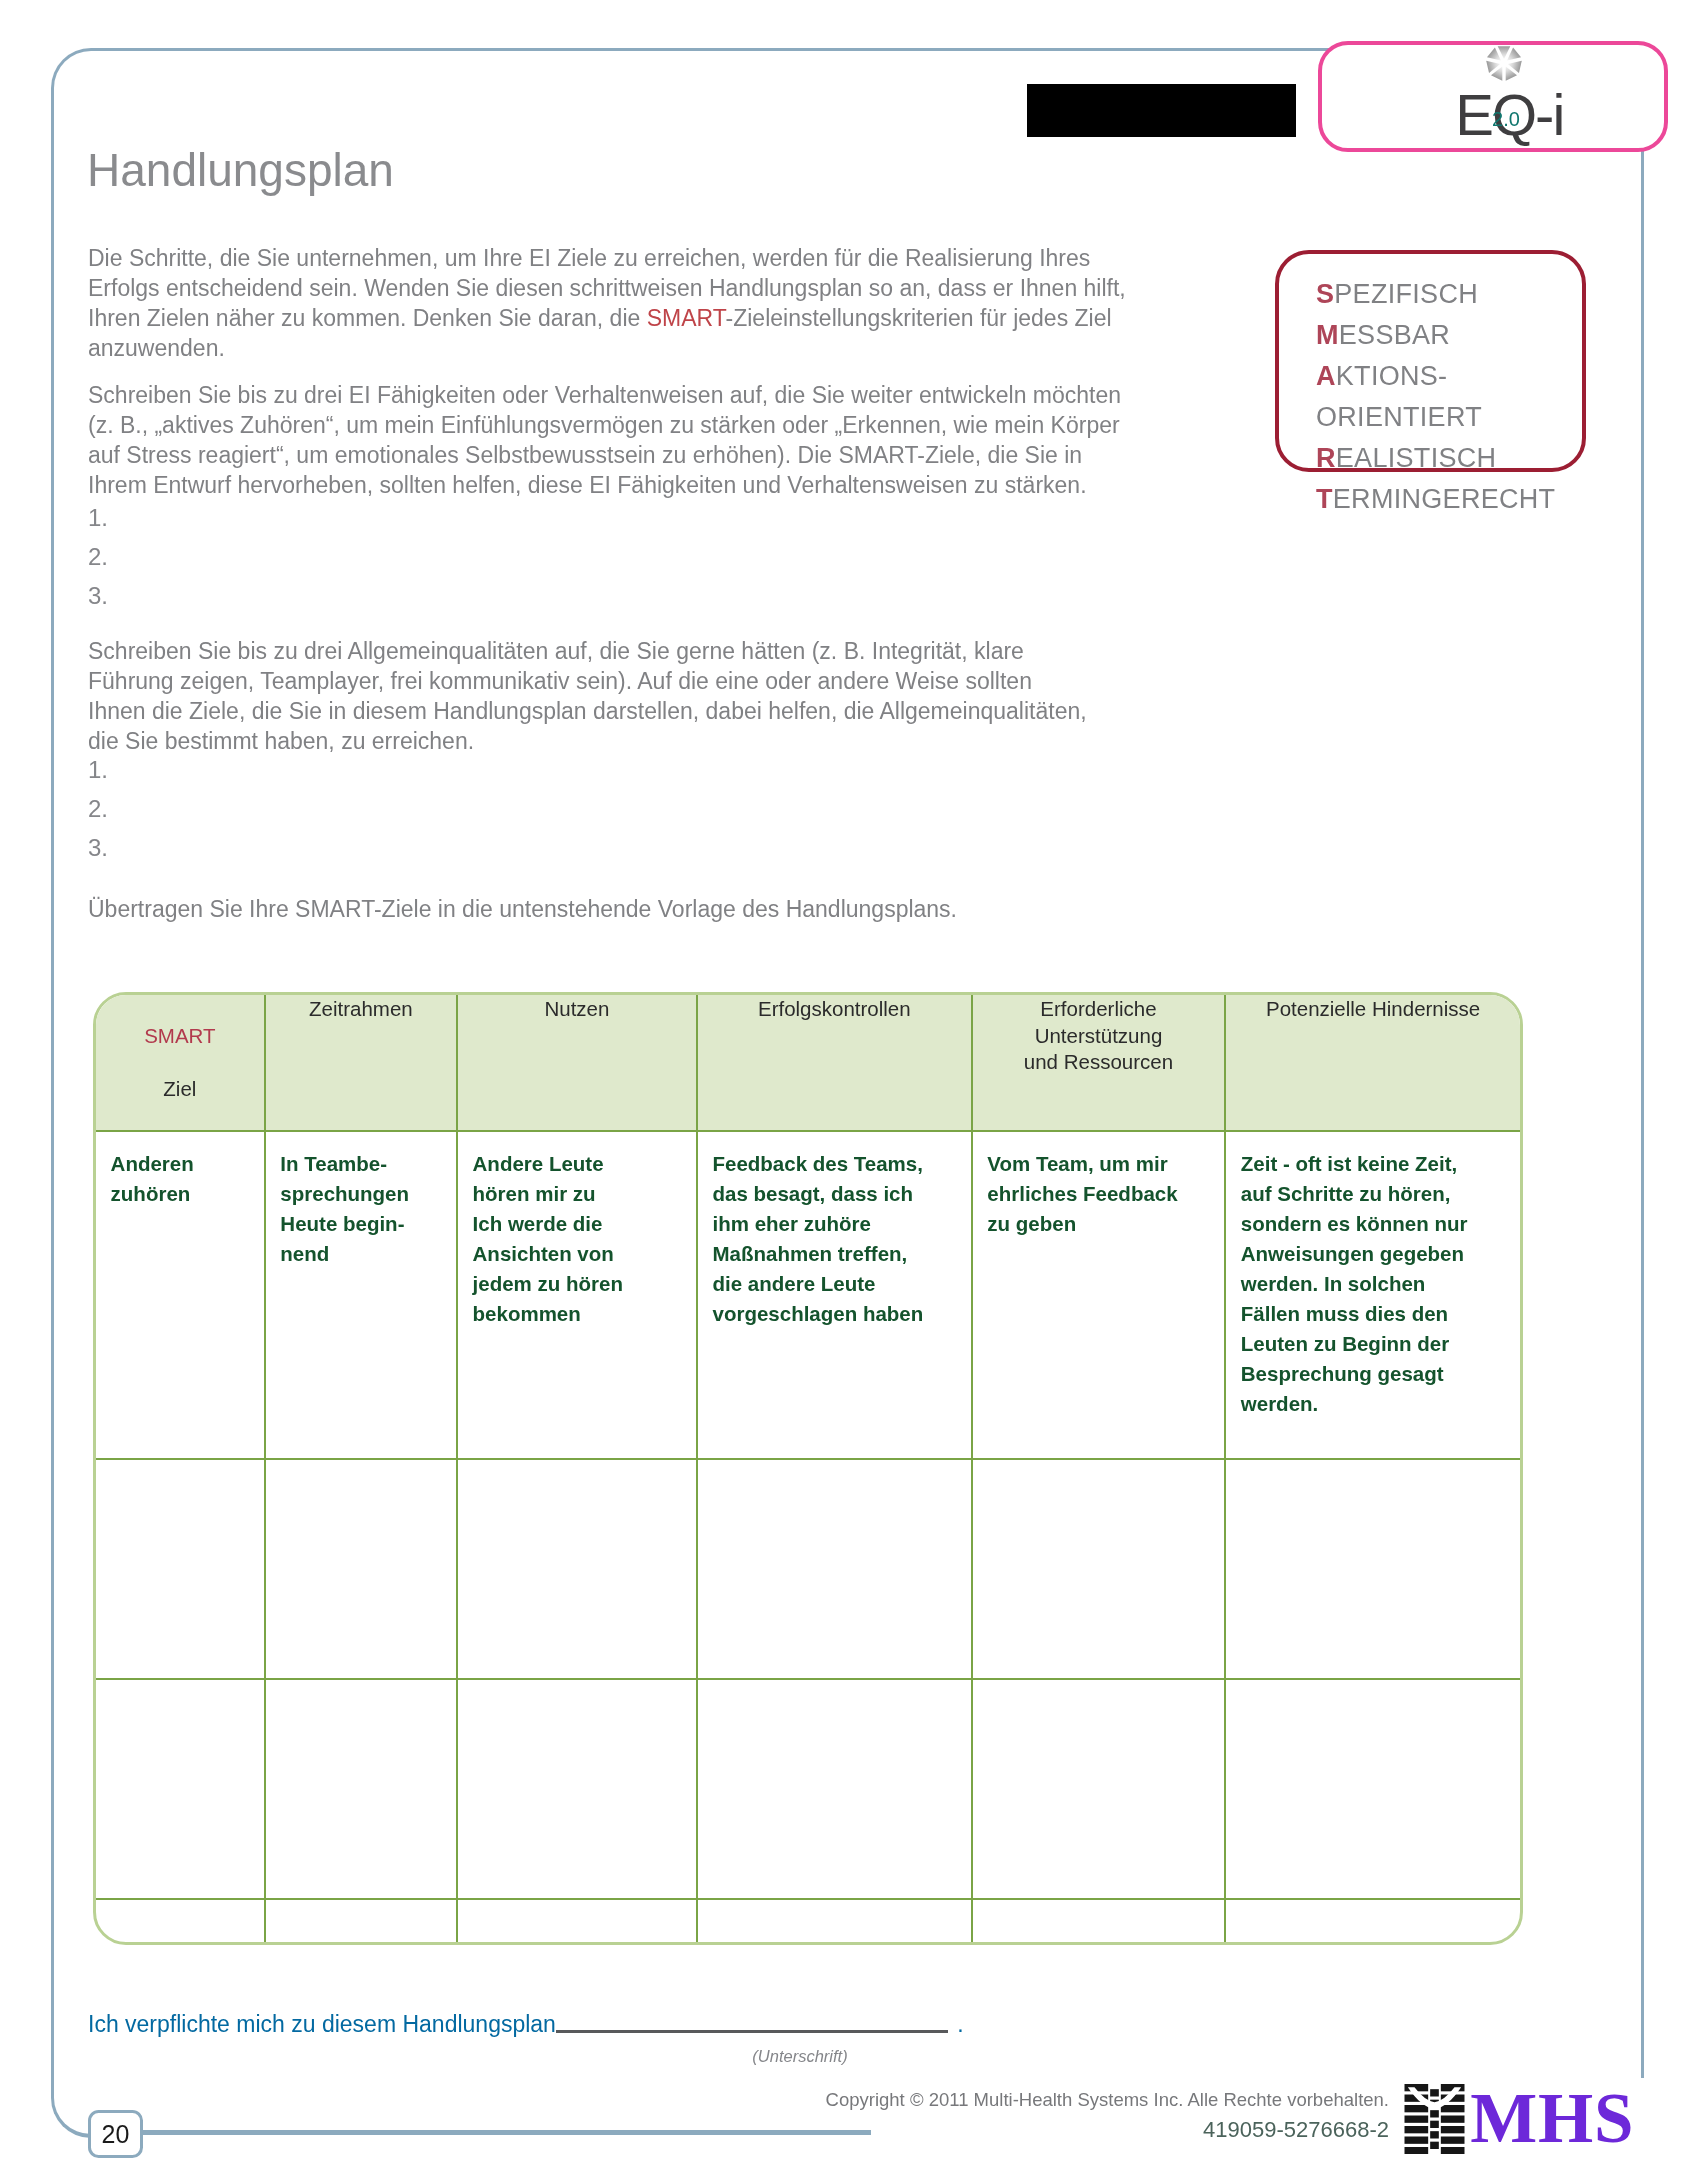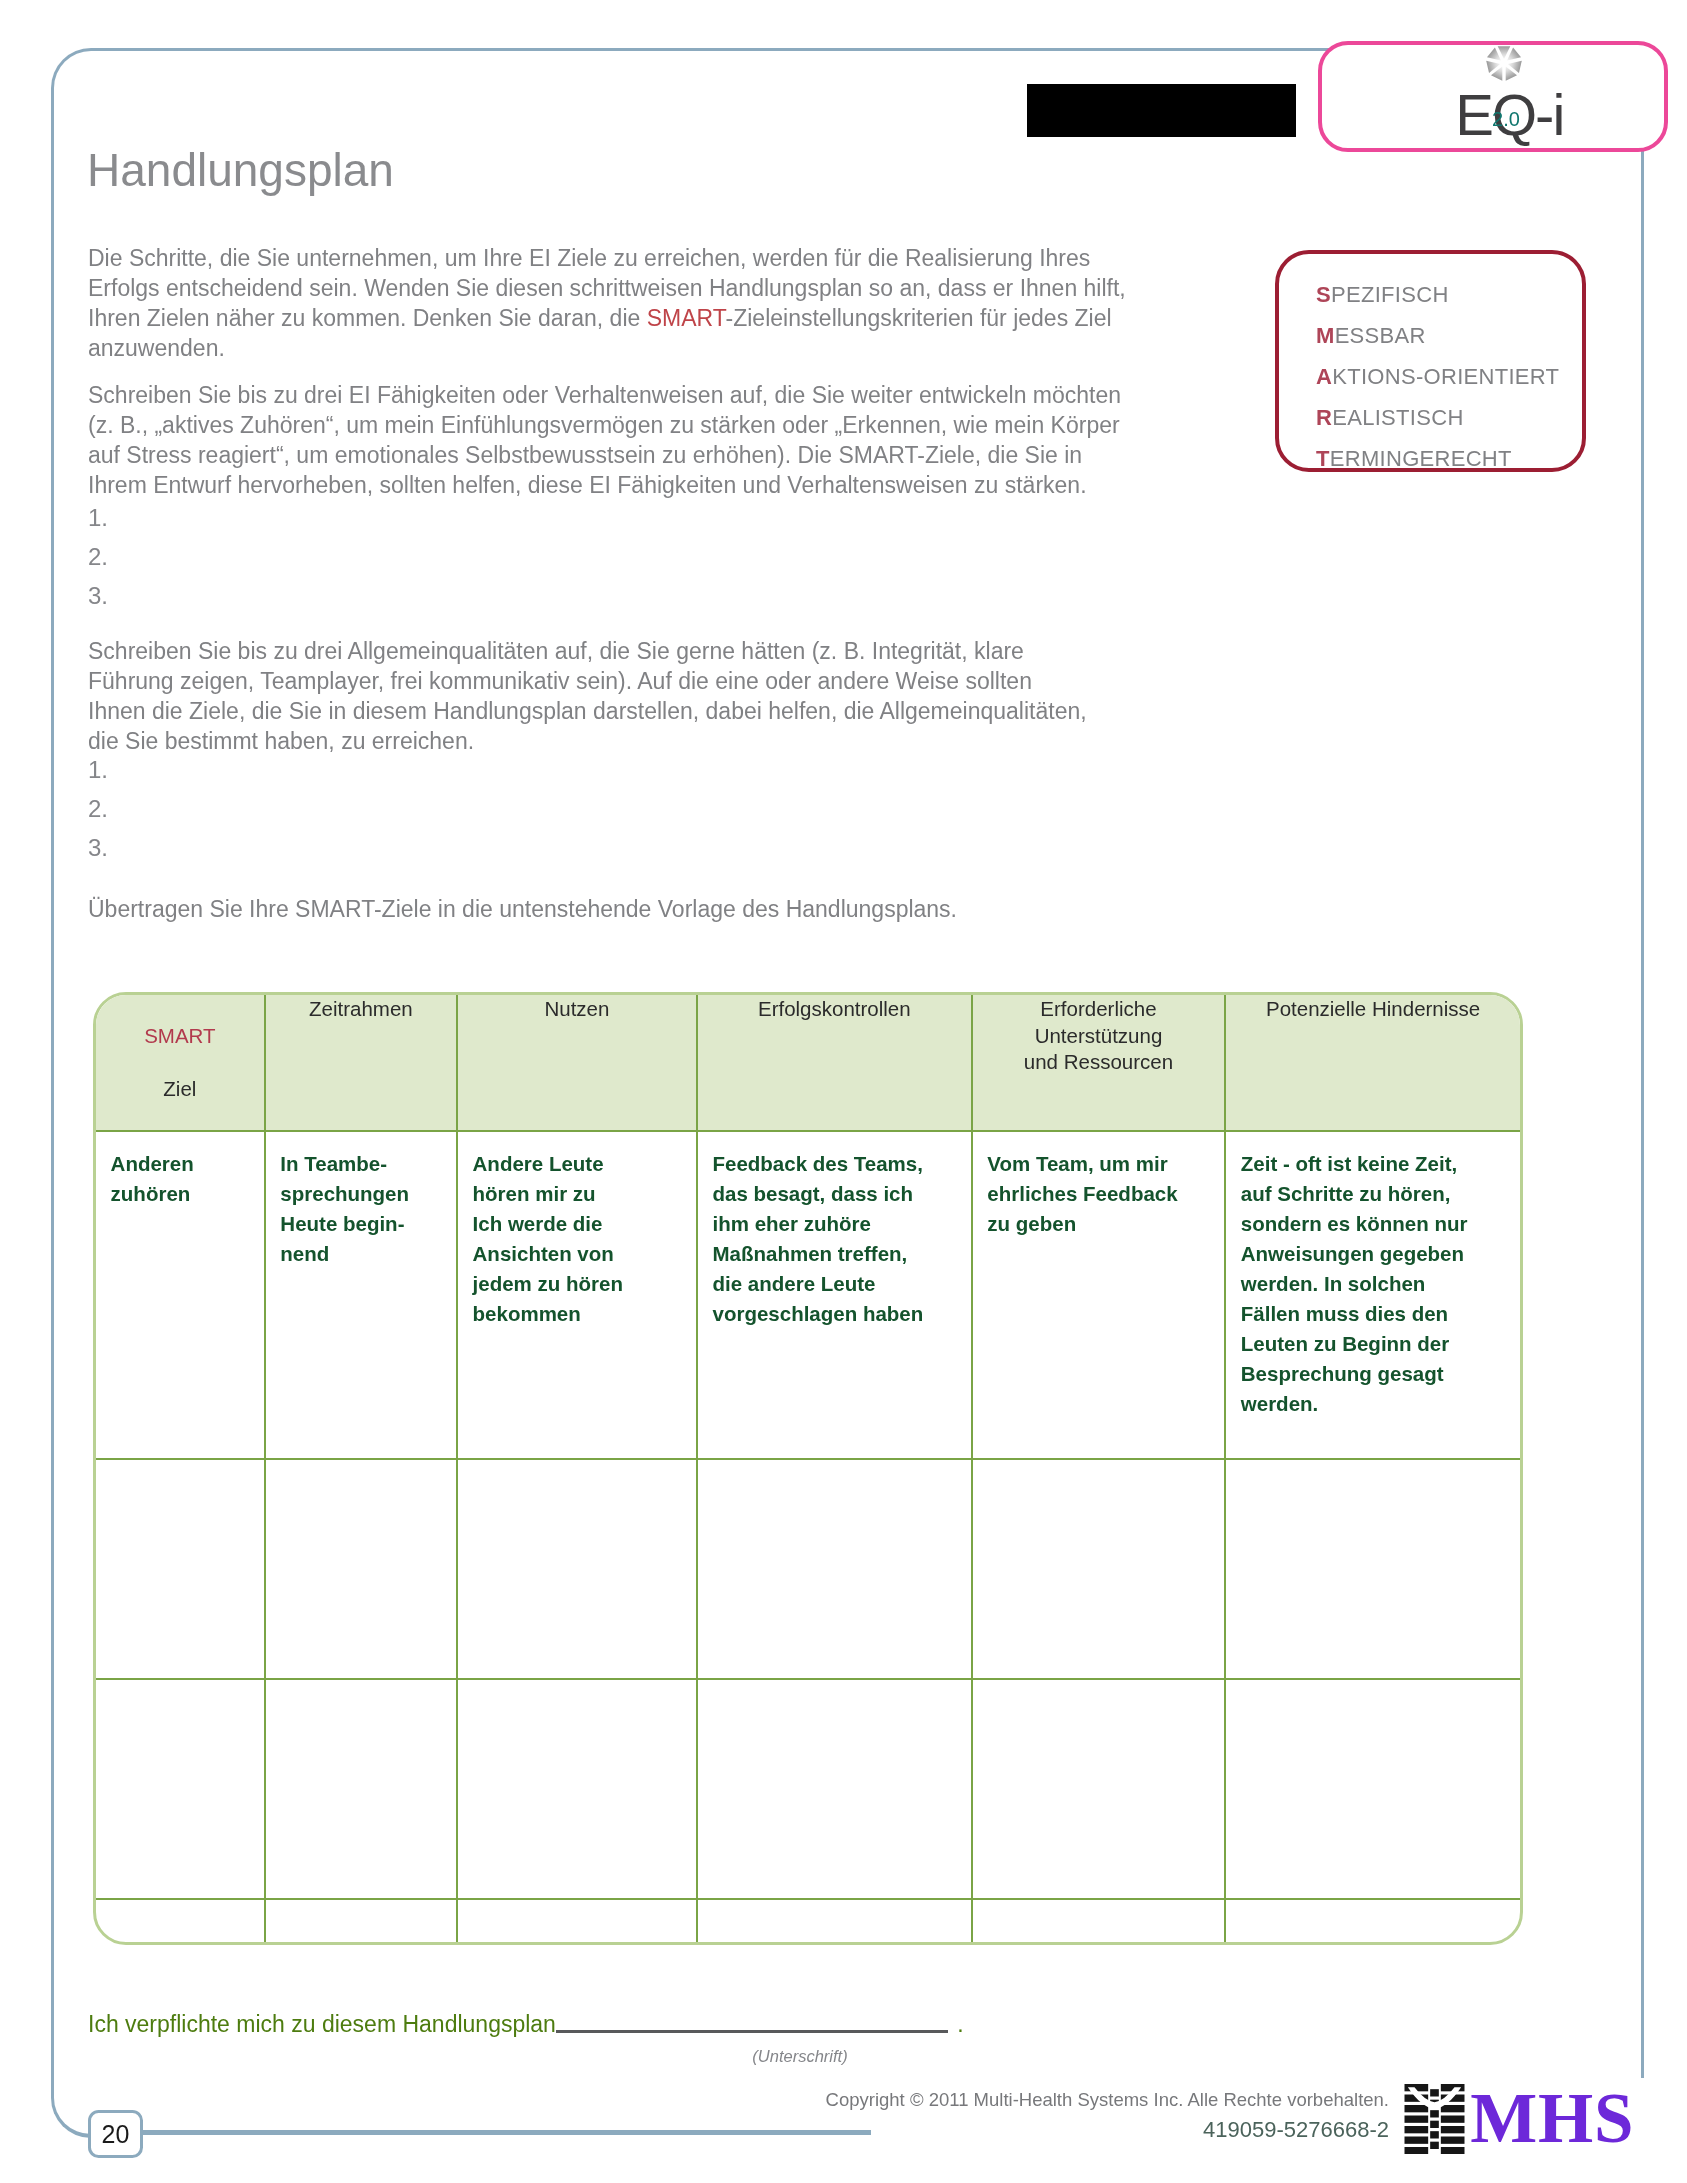--- a/index.html
+++ b/index.html
@@ -32,21 +32,21 @@
   
   .para{position:absolute;left:88px;font-size:23px;line-height:30px;color:#808184;
         white-space:pre-line;}
   .red{color:#bf4449;}
   .numlist{position:absolute;left:88px;font-size:24px;line-height:39px;color:#85868a;}
 
   
   .smart-box{position:absolute;left:1275px;top:250px;width:311px;height:222px;
         border:4.6px solid #9c1e33;border-radius:34px;box-sizing:border-box;
         padding:20px 0 0 37px;background:#fff;}
-  .smart-item{font-size:22px;line-height:41px;color:#808184;letter-spacing:0.3px;}
+  .smart-item{font-size:27px;line-height:41px;color:#808184;letter-spacing:0.3px;}
   .smart-item b{color:#ae4558;font-weight:bold;}
 
   
   .plan-table-wrap{position:absolute;left:93px;top:992px;width:1430px;height:953px;
         border:3.3px solid #b9d193;border-radius:33px;overflow:hidden;background:#fff;box-sizing:border-box;}
   table.plan{border-collapse:collapse;width:100%;height:100%;table-layout:fixed;}
   table.plan td{border:2px solid #7aa446;vertical-align:top;}
   table.plan tr td:first-child{border-left:none;}
   table.plan tr td:last-child{border-right:none;}
   table.plan tr:first-child td{border-top:none;}
@@ -54,21 +54,21 @@
   .t-head td{background:#dfe9cc;height:97px;vertical-align:middle;text-align:center;
         font-size:20.5px;line-height:26.5px;color:#2b2b2b;white-space:pre-line;border-bottom-width:2.6px !important;}
   .t-head .hred{color:#b23a4d;display:block;}
   .t-head .hblk{display:block;color:#2b2b2b;}
   .cell{font-size:20.5px;line-height:30px;color:#14532d;font-weight:bold;
         padding:17px 14.6px;white-space:pre-line;}
   .row-filled td{height:292px;}
   .row-empty td{height:184px;}
 
   
-  .signature{position:absolute;left:88px;top:2011px;font-size:23px;color:#4d7c0f;}
+  .signature{position:absolute;left:88px;top:2011px;font-size:23px;color:#0369a1;}
   .sig-line{display:inline-block;width:392px;border-bottom:3.3px solid #58595b;margin-bottom:-1.3px;}
   .sig-suffix{margin-left:9.3px;}
   .sig-caption{position:absolute;left:648px;top:2047px;width:304px;text-align:center;
         font-size:16.5px;font-style:italic;color:#85868a;}
   .copyright{position:absolute;right:298px;top:2089px;font-size:18.5px;color:#77787b;}
   .form-code{position:absolute;right:298px;top:2117px;font-size:22px;color:#4b635b;}
   .mhs-logo{position:absolute;left:1404px;top:2083px;display:flex;align-items:center;z-index:4;}
   .mhs-text{font-family:"Liberation Serif",serif;font-weight:bold;font-size:71px;
         color:#6d28d9;letter-spacing:0.7px;line-height:1;margin-left:5.3px;}
 </style>

